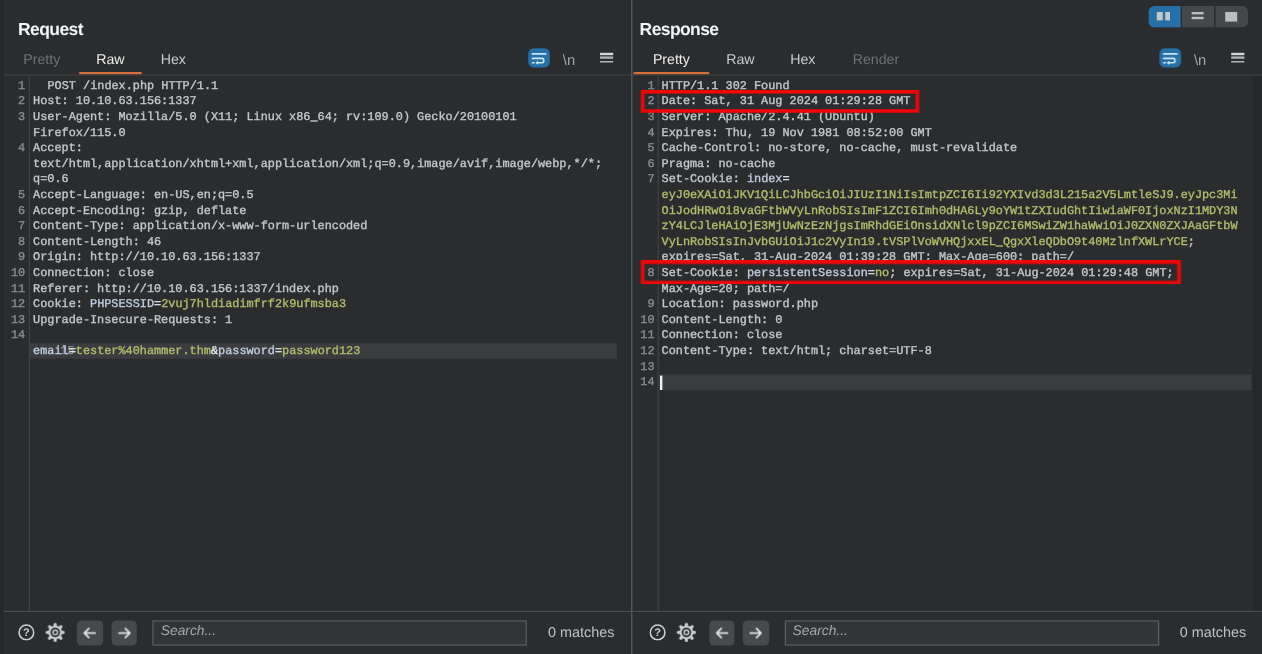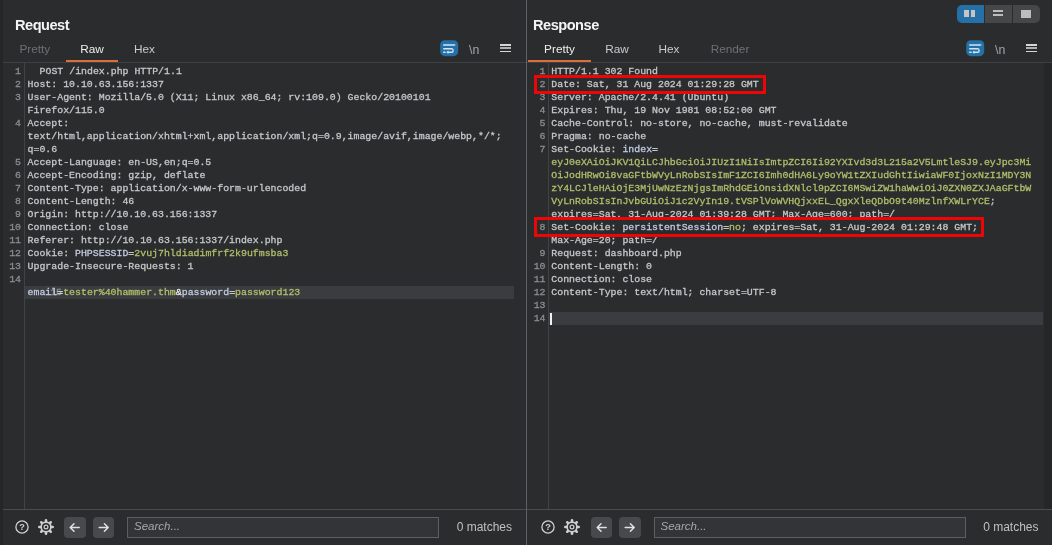--- a/index.html
+++ b/index.html
@@ -141,21 +141,21 @@
 <div class="r" style="left:551.3px;top:143px;">Set-Cookie: <span class="pn">index</span><span class="eq">=</span></div>
 <div class="r" style="left:551.3px;top:156px;"><span class="pv">eyJ0eXAiOiJKV1QiLCJhbGciOiJIUzI1NiIsImtpZCI6Ii92YXIvd3d3L215a2V5LmtleSJ9.eyJpc3Mi</span></div>
 <div class="r" style="left:551.3px;top:169px;"><span class="pv">OiJodHRwOi8vaGFtbWVyLnRobSIsImF1ZCI6Imh0dHA6Ly9oYW1tZXIudGhtIiwiaWF0IjoxNzI1MDY3N</span></div>
 <div class="r" style="left:551.3px;top:182px;"><span class="pv">zY4LCJleHAiOjE3MjUwNzEzNjgsImRhdGEiOnsidXNlcl9pZCI6MSwiZW1haWwiOiJ0ZXN0ZXJAaGFtbW</span></div>
 <div class="r" style="left:551.3px;top:195px;"><span class="pv">VyLnRobSIsInJvbGUiOiJ1c2VyIn19.tVSPlVoWVHQjxxEL_QgxXleQDbO9t40MzlnfXWLrYCE</span>;</div>
 <div class="r" style="left:551.3px;top:208px;">expires=Sat, 31-Aug-2024 01:39:28 GMT; Max-Age=600; path=/</div>
 <div class="num" style="left:524.5px;top:221px;">8</div>
 <div class="r" style="left:551.3px;top:221px;">Set-Cookie: <span class="pn">persistentSession</span><span class="eq">=</span><span class="pv">no</span>; expires=Sat, 31-Aug-2024 01:29:48 GMT;</div>
 <div class="r" style="left:551.3px;top:234px;">Max-Age=20; path=/</div>
 <div class="num" style="left:524.5px;top:247px;">9</div>
-<div class="r" style="left:551.3px;top:247px;">Request: dashboard.php</div>
+<div class="r" style="left:551.3px;top:247px;">Location: password.php</div>
 <div class="num" style="left:524.5px;top:260px;">10</div>
 <div class="r" style="left:551.3px;top:260px;">Content-Length: 0</div>
 <div class="num" style="left:524.5px;top:273px;">11</div>
 <div class="r" style="left:551.3px;top:273px;">Connection: close</div>
 <div class="num" style="left:524.5px;top:286px;">12</div>
 <div class="r" style="left:551.3px;top:286px;">Content-Type: text/html; charset=UTF-8</div>
 <div class="num" style="left:524.5px;top:299px;">13</div>
 <div class="num" style="left:524.5px;top:312px;">14</div>
 <div class="abs" style="left:549.8px;top:312.5px;width:2.4px;height:12px;background:#f0f1f2;"></div>
 <div class="redbox" style="left:533.5px;top:75.2px;width:226.5px;height:13.3px;"></div>

